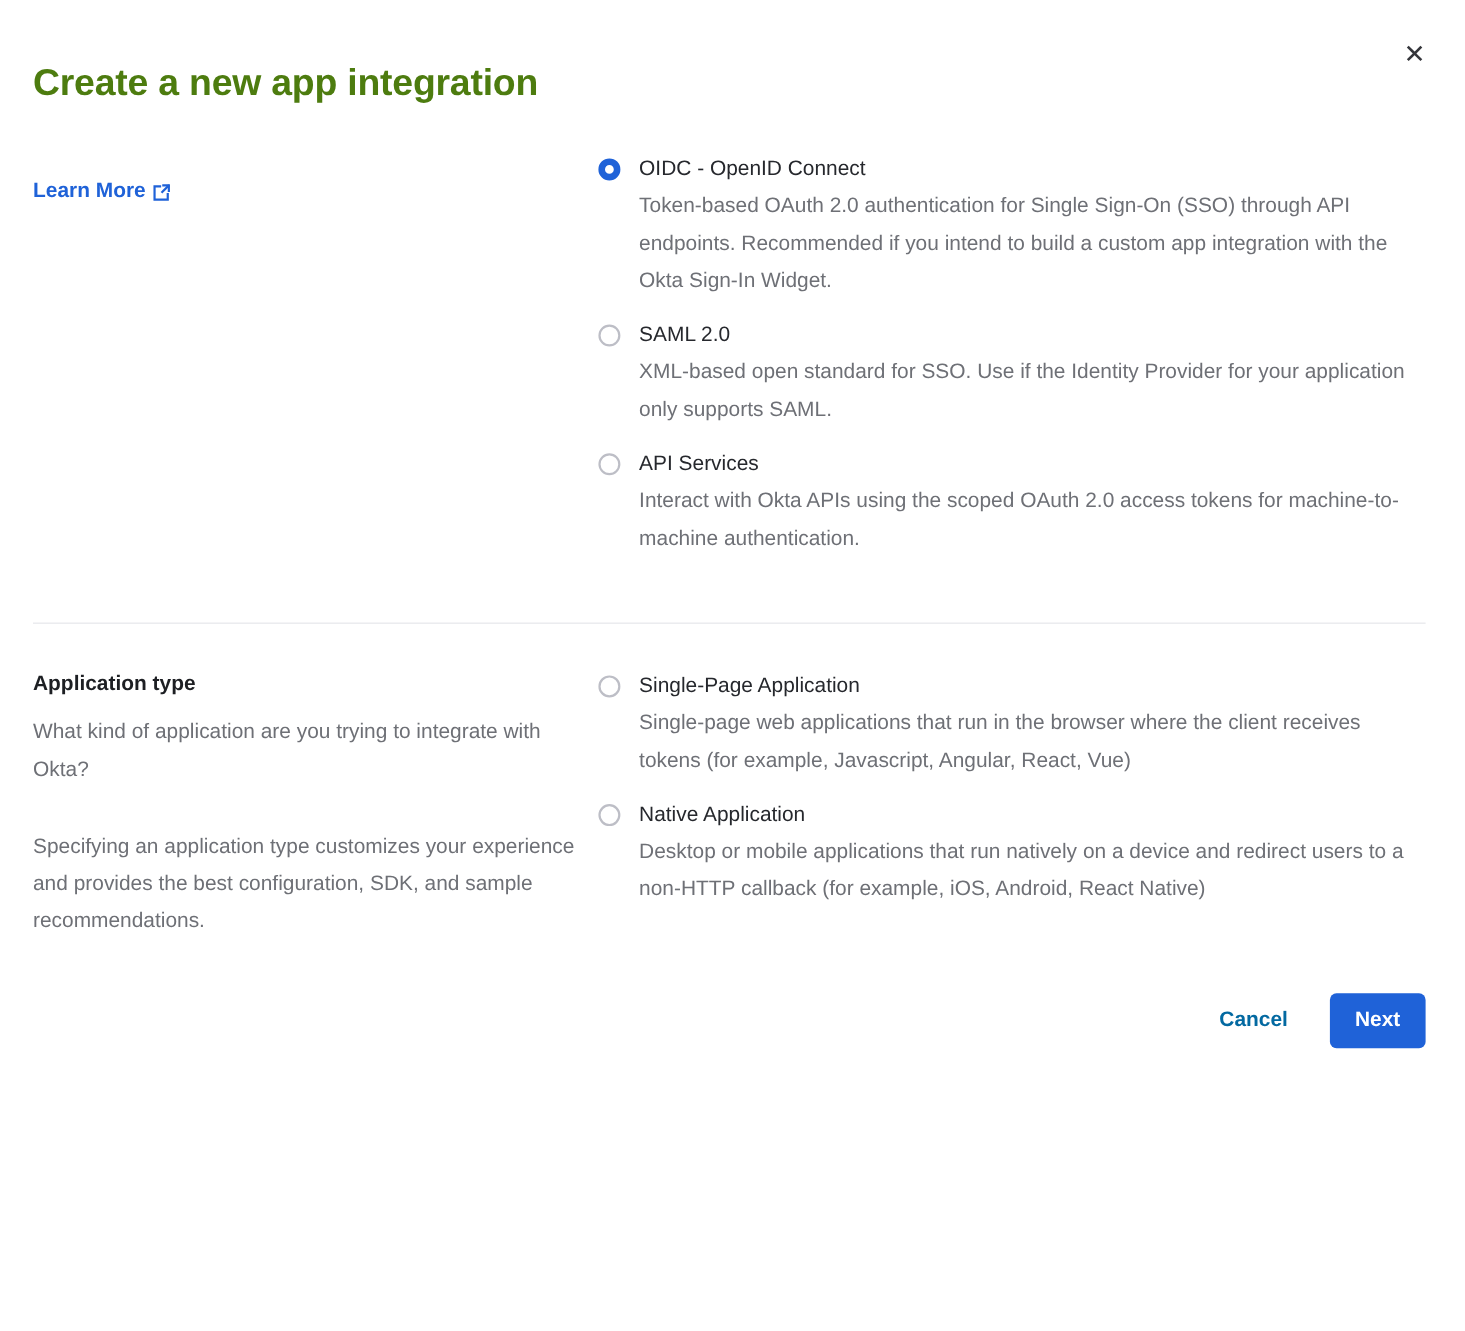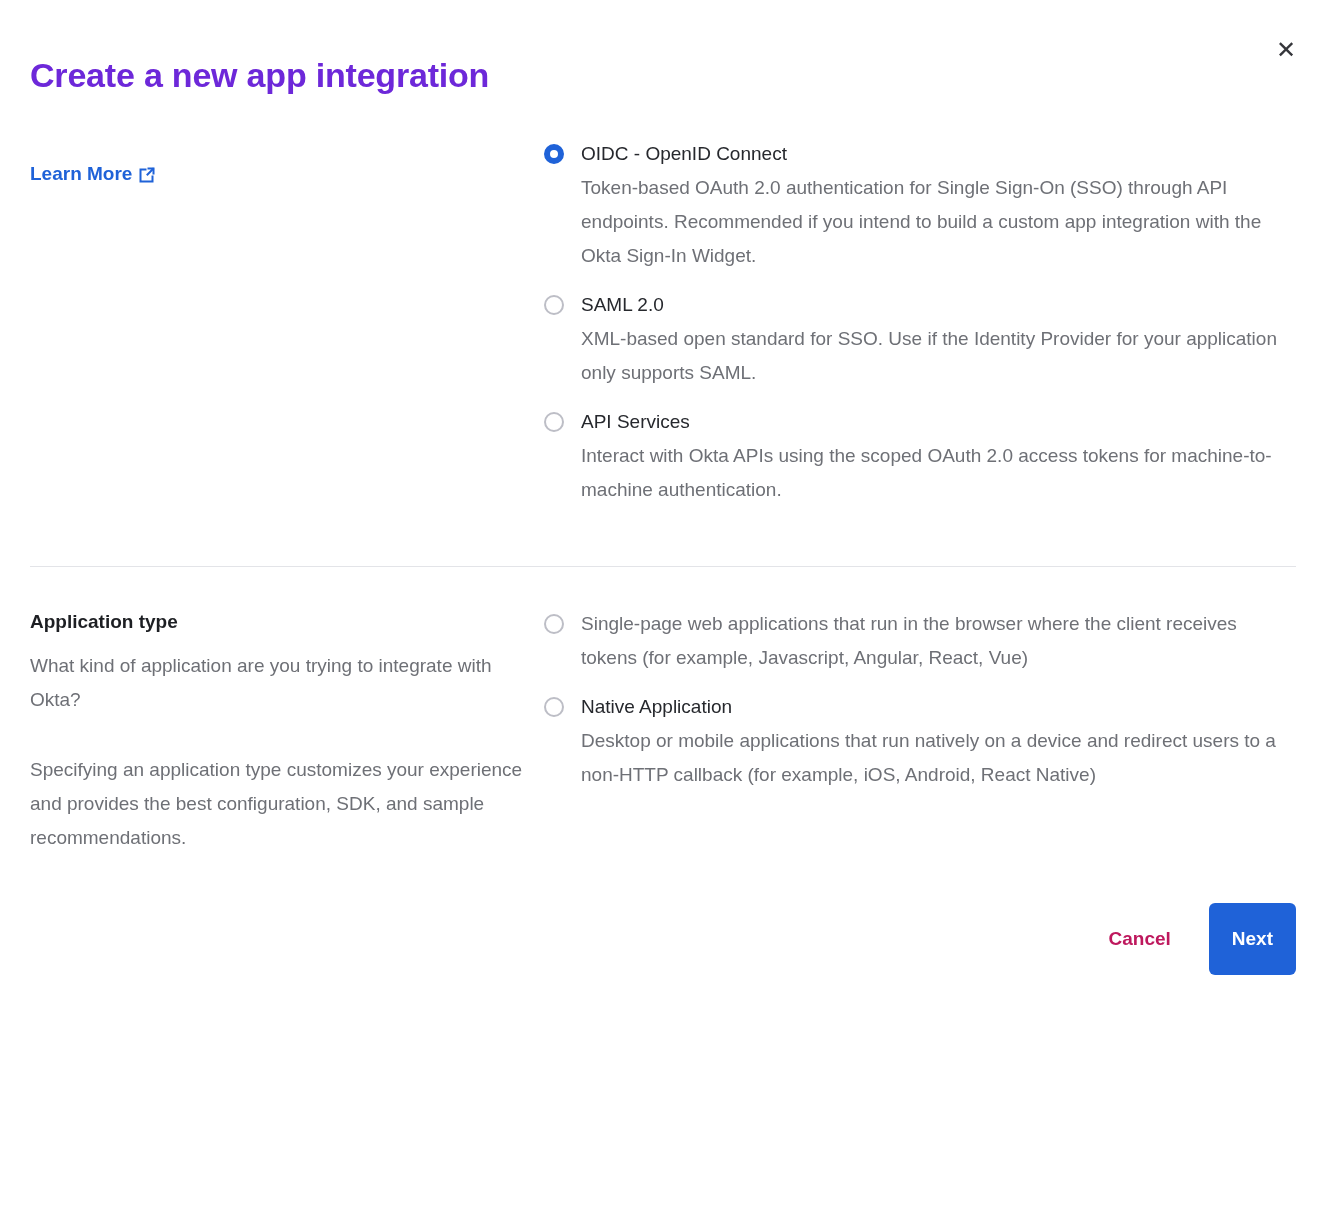--- a/index.html
+++ b/index.html
@@ -30,21 +30,21 @@
     color: #35363b;
     cursor: pointer;
     padding: 2px;
     font-family: "Liberation Sans", sans-serif;
   }
   h1.dialog-title {
     margin: 0 0 42px 0;
     font-size: 34px;
     font-weight: bold;
     letter-spacing: -0.2px;
-    color: #6d28d9;
+    color: #4d7c0f;
   }
   .section { display: flex; align-items: flex-start; }
   .section .left  { flex: 0 0 513px; padding-right: 20px; }
   .section .right { flex: 1 1 auto; }
   .section-label {
     font-size: 19px;
     font-weight: bold;
     color: #1d1f23;
     margin: 2px 0 0 0;
     line-height: 26px;
@@ -97,35 +97,35 @@
     margin: 44px 0 40px 0;
   }
   .footer {
     display: flex;
     justify-content: flex-end;
     align-items: center;
     gap: 38px;
     margin-top: 48px;
   }
   .cancel-link {
-    color: #be185d;
+    color: #0369a1;
     font-size: 19px;
     font-weight: bold;
     text-decoration: none;
     cursor: pointer;
   }
   .next-btn {
     background: #1f62d8;
     color: #ffffff;
     font-family: "Liberation Sans", sans-serif;
     font-size: 19px;
     font-weight: bold;
     border: none;
     border-radius: 6px;
-    padding: 25px 23px;
+    padding: 14px 23px;
     cursor: pointer;
   }
 </style>
 </head>
 <body>
 
 <div class="dialog">
 
   <button class="close-btn">✕</button>
 
@@ -181,20 +181,21 @@
       <div class="section-label">Application type</div>
       <p class="left-para">What kind of application are you trying to integrate with Okta?</p>
       <p class="left-para">Specifying an application type customizes your experience and provides the best configuration, SDK, and sample recommendations.</p>
     </div>
     <div class="right">
 
 
       <div class="option">
         <span class="radio"></span>
         <div class="opt-text">
+          <div class="opt-label">Single-Page Application</div>
           <div class="opt-desc">Single-page web applications that run in the browser where the client receives tokens (for example, Javascript, Angular, React, Vue)</div>
         </div>
       </div>
 
       <div class="option">
         <span class="radio"></span>
         <div class="opt-text">
           <div class="opt-label">Native Application</div>
           <div class="opt-desc">Desktop or mobile applications that run natively on a device and redirect users to a non-HTTP callback (for example, iOS, Android, React Native)</div>
         </div>

